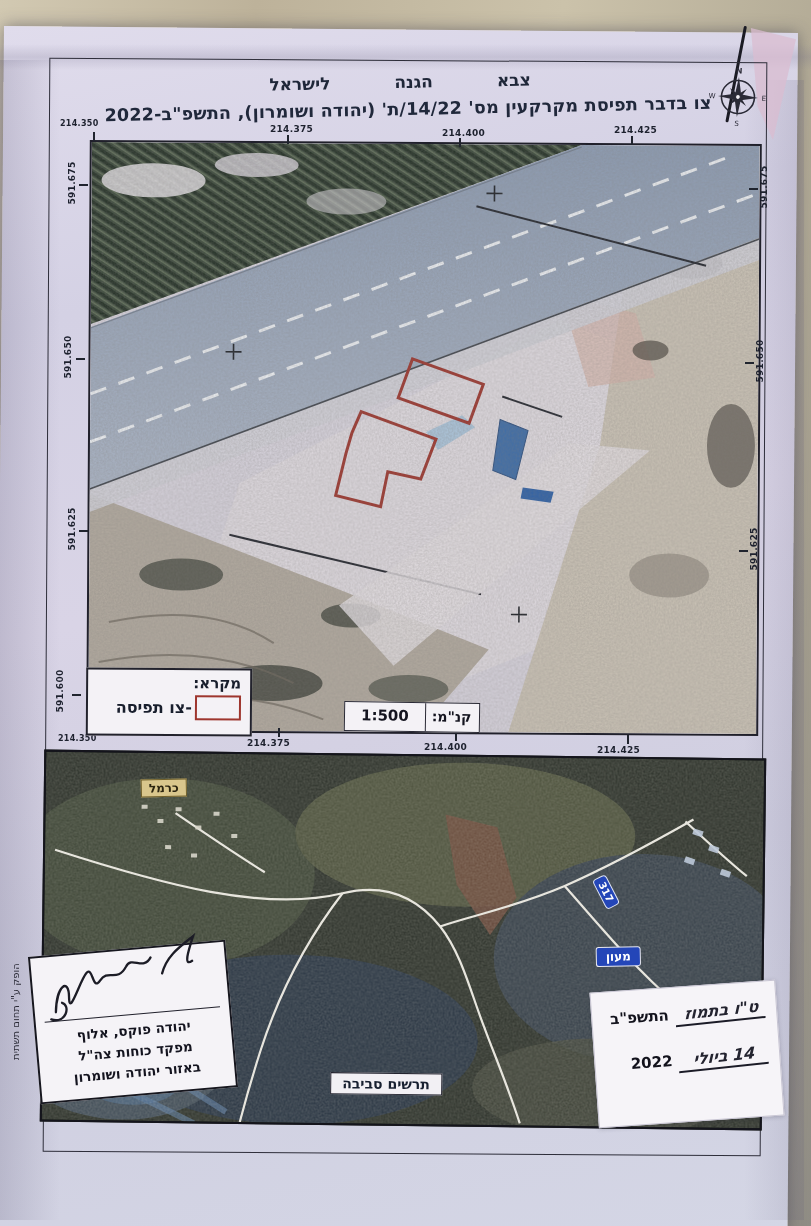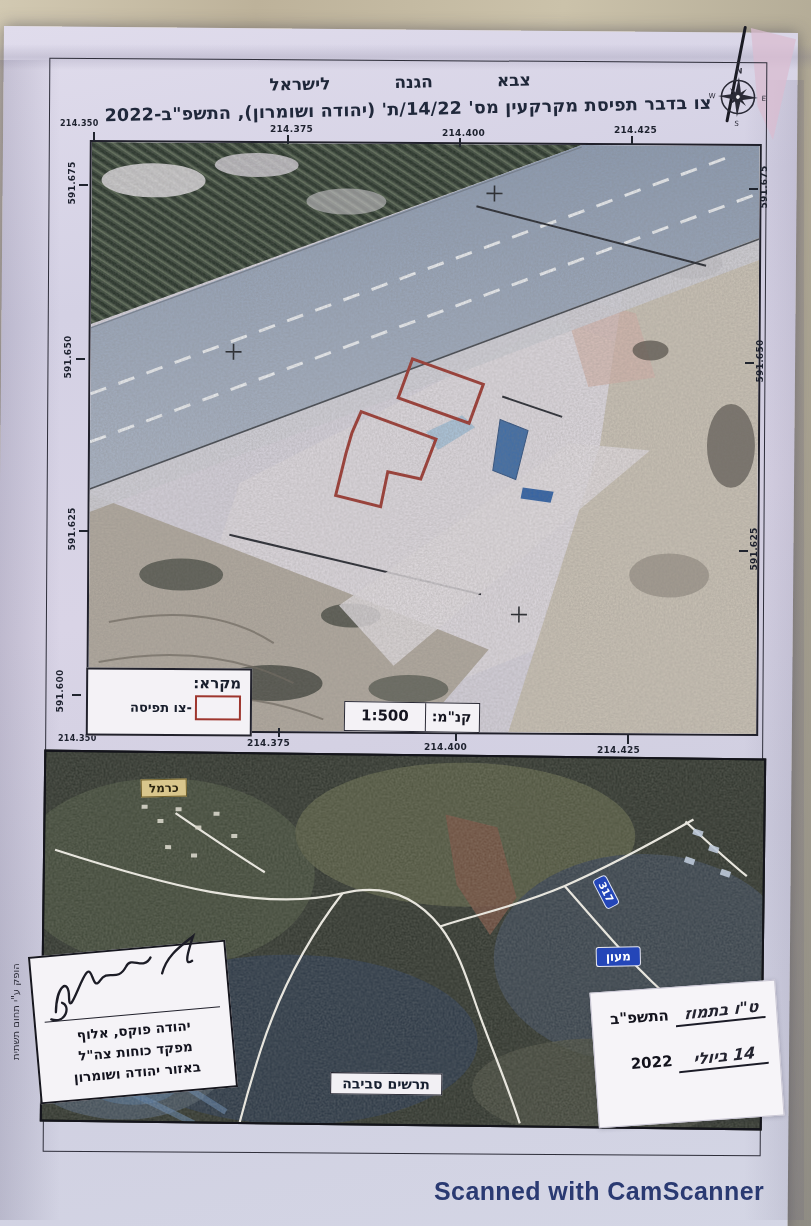--- a/index.html
+++ b/index.html
@@ -25,21 +25,21 @@
   .tick-h{position:absolute;width:9px;height:2px;background:#20242e;}
   .map-main{position:absolute;left:88px;top:142px;width:668px;height:588px;
     border:2.4px solid #20202b;transform:rotate(0.35deg);background:#d8d4de;overflow:hidden;}
   .map-main svg,.map-ov svg{display:block;width:100%;height:100%;}
   .legend{position:absolute;left:86px;top:668px;width:166px;height:68px;box-sizing:border-box;
     background:#f4f2f6;border:2px solid #22222c;transform:rotate(0.4deg);
     padding:4px 9px;direction:rtl;}
   .legend-title{font-size:15px;font-weight:bold;color:#181e2c;}
   .legend-row{display:flex;align-items:center;gap:3px;margin-top:3px;}
   .legend-swatch{width:42px;height:21px;border:2.6px solid #9e362e;background:transparent;flex:none;}
-  .legend-label{font-size:13px;font-weight:bold;color:#181e2c;}
+  .legend-label{font-size:16px;font-weight:bold;color:#181e2c;}
   .scale{position:absolute;left:344px;top:702px;height:30px;display:flex;direction:rtl;
     align-items:stretch;background:#f4f2f6;border:1.5px solid #2a2a35;transform:rotate(0.9deg);box-sizing:border-box;}
   .scale-label{padding:5px 8px 0 6px;font-weight:bold;font-size:14px;color:#14141f;}
   .scale-value{padding:4px 16px 0;font-weight:bold;font-size:15px;color:#14141f;border-right:1.5px solid #2a2a35;}
   .map-ov{position:absolute;left:42px;top:754px;width:718px;height:368px;
     border:2.2px solid #14141c;transform:rotate(0.7deg);background:#262b24;overflow:hidden;}
   .lbl-carmel{position:absolute;left:95px;top:26px;background:#d9c68c;border:1px solid #6f5f2b;
     color:#2c2510;font-size:12px;font-weight:bold;padding:1px 7px;transform:rotate(-2deg);}
   .lbl-317{position:absolute;left:545px;top:126px;background:#2446b8;color:#fff;font-size:10px;
     font-weight:bold;padding:1px 5px;border-radius:4px;border:1px solid #dfe4f2;transform:rotate(62deg);}
@@ -289,14 +289,13 @@
       <span class="date-print">התשפ"ב</span>
     </div>
     <div class="date-row">
       <span class="date-hand">14 ביולי</span>
       <span class="date-print">2022</span>
     </div>
   </div>
 
   <div class="margin-note">הופק ע"י תחום תשתית</div>
 
-  <div class="watermark">Scanned with CamScanner</div>
 </div>
 
 </body></html>

